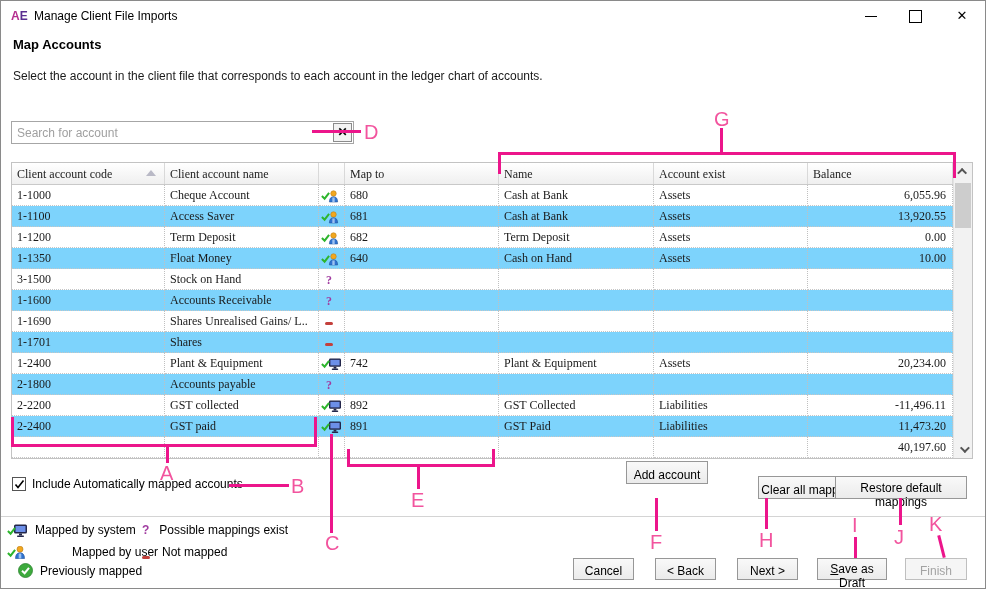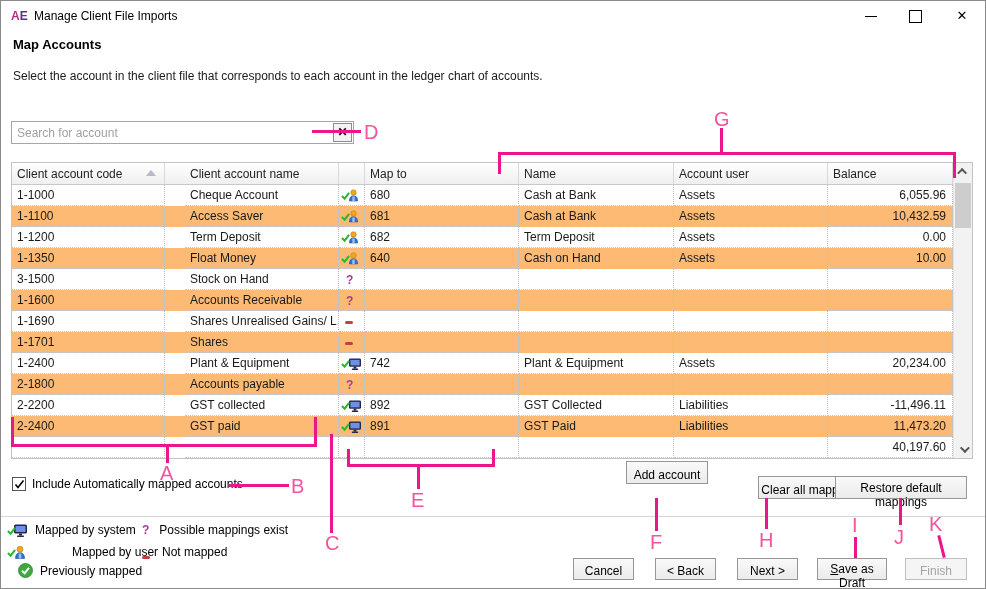--- a/index.html
+++ b/index.html
@@ -21,28 +21,28 @@
   .closex { position: absolute; left: 0; top: 0; width: 34px; height: 30px; text-align: center; line-height: 30px; font-size: 13px; color: #000; }
   
   .page-title { position: absolute; left: 12px; top: 36px; font-size: 13px; font-weight: bold; color: #000; }
   .page-desc { position: absolute; left: 12px; top: 68px; font-size: 12px; color: #1a1a1a; }
   
   .searchbox { position: absolute; left: 10px; top: 120px; width: 343px; height: 23px; border: 1px solid #a6a6a6; background: #fff; }
   .searchbox input { position: absolute; left: 0; top: 0; width: 276px; height: 21px; border: none; outline: none; padding: 0 5px; font-family: "Liberation Sans", sans-serif; font-size: 12px; color: #333; }
   .searchbox input::placeholder { color: #a0a0a0; opacity: 1; }
   .search-clear { position: absolute; right: 1px; top: 1px; width: 19px; height: 19px; border: 1px solid #8b8b8b; background: #f3f3f3; text-align: center; line-height: 17px; font-weight: bold; font-size: 12px; color: #000; cursor: pointer; }
   
-  .grid { position: absolute; left: 10px; top: 161px; width: 962px; height: 297px; border: 1px solid #c3c3c3; background: #fff; display: flex; }
+  .grid { position: absolute; left: 10px; top: 161px; width: 962px; height: 297px; border: 1px solid #c3c3c3; background: #fff; display: flex; font-family: Liberation Serif, serif; }
   .grid-main { width: 941px; overflow: hidden; }
   .ghead { display: flex; height: 22px; background: linear-gradient(#ffffff, #efefef); border-bottom: 1px solid #c9c9c9; }
   .ghc { position: relative; padding: 4px 0 0 5px; font-size: 12px; color: #222; border-right: 1px solid #d9d9d9; white-space: nowrap; overflow: hidden; }
   .grow { display: flex; height: 21px; background: #fff; }
-  .grow.alt { background: #fdba74; }
+  .grow.alt { background: #7dd3fc; }
   .gc { padding: 3px 0 0 5px; font-size: 12px; border-right: 1px dotted #c0c0c0; border-bottom: 1px dotted #c6c6c6; white-space: nowrap; overflow: hidden; }
-  .c1 { width: 153px; } .c2 { width: 154px; margin-left: 20px; } .c3 { width: 26px; padding-left: 2px; }
+  .c1 { width: 153px; } .c2 { width: 154px; } .c3 { width: 26px; padding-left: 2px; }
   .c4 { width: 154px; } .c5 { width: 155px; } .c6 { width: 154px; }
   .c7 { flex: 1; text-align: right; padding-right: 6px; }
   .sortarrow { position: absolute; right: 8px; top: 7px; width: 0; height: 0; border-left: 5px solid transparent; border-right: 5px solid transparent; border-bottom: 6px solid #b9b9c6; }
   
   .sticon { display: inline-flex; align-items: center; height: 14px; vertical-align: middle; }
   .sticon svg { display: block; }
   .qmark { font-weight: bold; font-size: 12px; color: #a03ca0; }
   .ndash { display: inline-block; width: 8px; height: 3px; background: #c4403c; border-radius: 2px; margin-top: 2px; }
   
   .grid-scroll { width: 19px; background: #f2f2f2; border-left: 1px solid #e3e3e3; position: relative; }
@@ -106,21 +106,21 @@
   </div>
 
   <div class="grid">
     <div class="grid-main">
       <div class="ghead">
         <div class="ghc c1"><span>Client account code</span><span class="sortarrow"></span></div>
         <div class="ghc c2"><span>Client account name</span></div>
         <div class="ghc c3"><span></span></div>
         <div class="ghc c4"><span>Map to</span></div>
         <div class="ghc c5"><span>Name</span></div>
-        <div class="ghc c6"><span>Account user</span></div>
+        <div class="ghc c6"><span>Account exist</span></div>
         <div class="ghc c7" style="text-align:left;"><span>Balance</span></div>
       </div>
       <div>
           <div class="grow">
             <div class="gc c1">1-1000</div>
             <div class="gc c2">Cheque Account</div>
             <div class="gc c3"><span class="sticon">
                 <svg width="9" height="10" viewBox="0 0 10 10" style="margin-right:-2px; position:relative; z-index:2;">
                   <path d="M1 5 L4 8 L9 1.5" stroke="#2db52d" stroke-width="2.2" fill="none"></path>
                 </svg>
@@ -144,21 +144,21 @@
                 </svg>
                 <svg width="11" height="13" viewBox="0 0 12 13">
                   <circle cx="6" cy="3.2" r="3" fill="#f2a71f" stroke="#b87a10" stroke-width="0.6"></circle>
                   <path d="M1.5 12.5 Q1.5 6.8 6 6.8 Q10.5 6.8 10.5 12.5 Z" fill="#2f73d0" stroke="#1d4f97" stroke-width="0.6"></path>
                   <rect x="4.7" y="7.5" width="2.6" height="5" fill="#9dc2f0"></rect>
                 </svg>
               </span></div>
             <div class="gc c4">681</div>
             <div class="gc c5">Cash at Bank</div>
             <div class="gc c6">Assets</div>
-            <div class="gc c7">10,432.59</div>
+            <div class="gc c7">13,920.55</div>
           </div>
           <div class="grow">
             <div class="gc c1">1-1200</div>
             <div class="gc c2">Term Deposit</div>
             <div class="gc c3"><span class="sticon">
                 <svg width="9" height="10" viewBox="0 0 10 10" style="margin-right:-2px; position:relative; z-index:2;">
                   <path d="M1 5 L4 8 L9 1.5" stroke="#2db52d" stroke-width="2.2" fill="none"></path>
                 </svg>
                 <svg width="11" height="13" viewBox="0 0 12 13">
                   <circle cx="6" cy="3.2" r="3" fill="#f2a71f" stroke="#b87a10" stroke-width="0.6"></circle>

